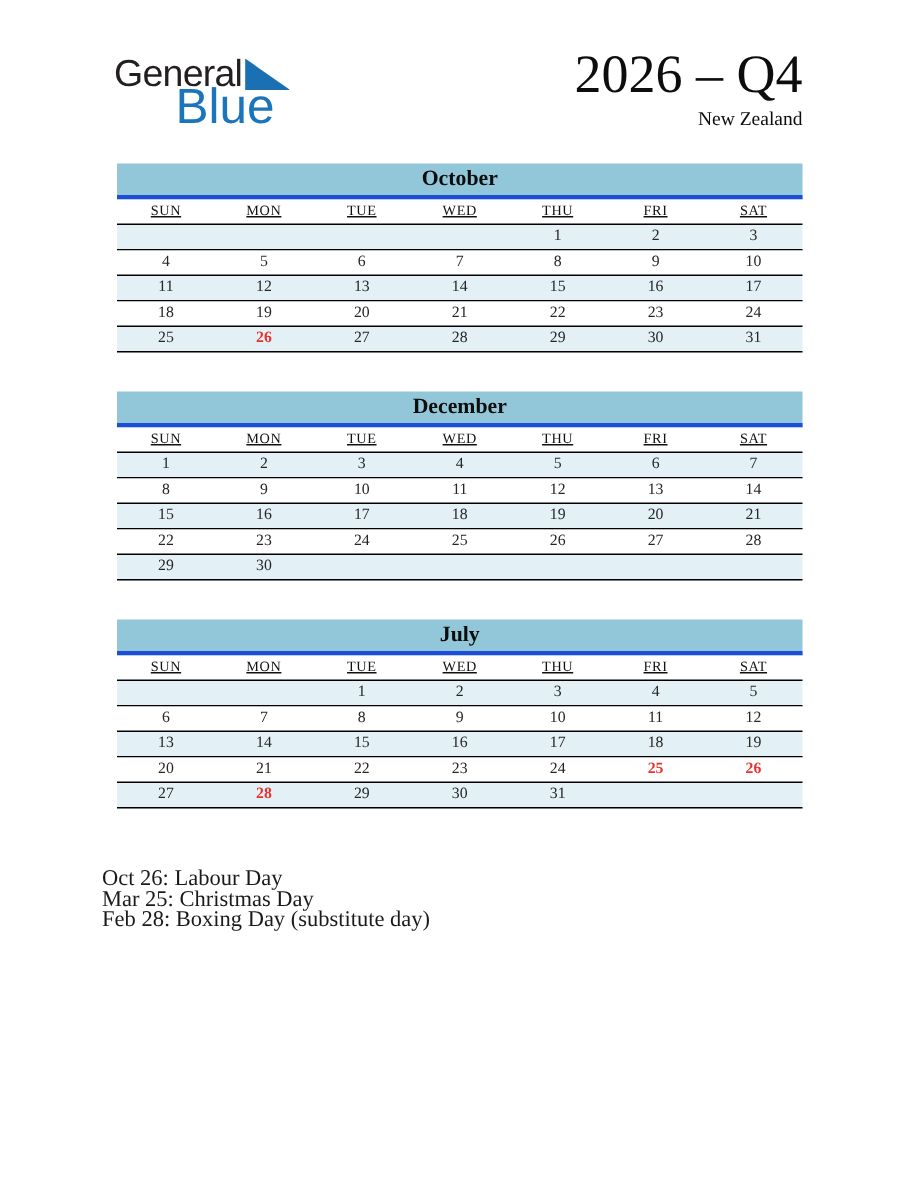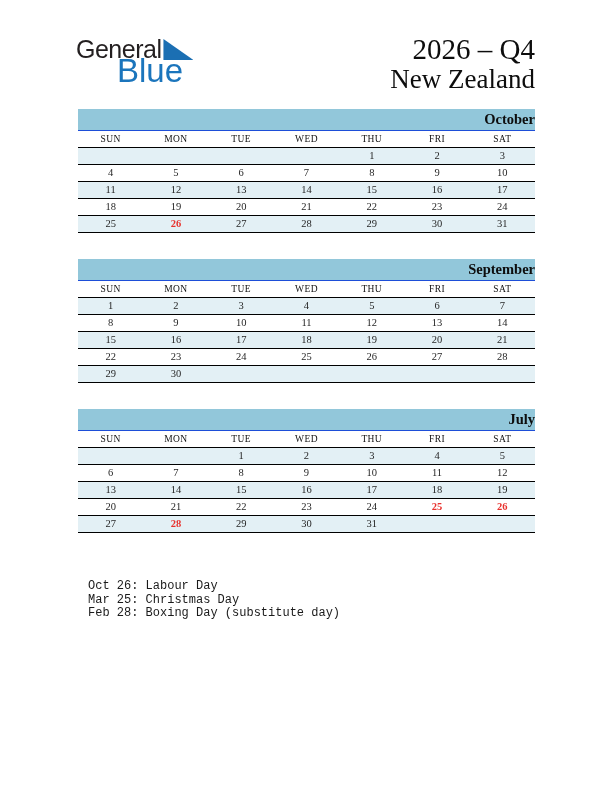--- a/index.html
+++ b/index.html
@@ -15,43 +15,43 @@
   .logo-general { font-size:25px; line-height:25px; color:#231f20; letter-spacing:-0.5px; }
   .logo-triangle {
     width:30px; height:21px; margin-left:2px; margin-top:2px;
     background:var(--triangle-blue);
     clip-path:polygon(0 0, 100% 100%, 0 100%);
   }
   .logo-blue { font-size:33px; line-height:24px; color:var(--logo-blue); margin-left:41px; margin-top:-3px; }
 
   
   .title-block { position:absolute; left:78px; top:33px; width:457px; text-align:right; color:#0d0d0d; }
-  .title-main { font-size:29px; line-height:33px; }
-  .title-sub  { font-size:27px; line-height:26px; }
+  .title-main { font-size:36px; line-height:33px; }
+  .title-sub  { font-size:13px; line-height:26px; }
 
   
   .months { position:absolute; left:78px; top:109px; width:457px; }
   .month { margin-bottom:26px; }
   .month-title-bar {
-    height:21px; line-height:21px; text-align:right;
-    background:var(--month-header-bg); border-bottom:1px solid #1d4ed8;
+    height:21px; line-height:21px; text-align:center;
+    background:var(--month-header-bg); border-bottom:3px solid #1d4ed8;
     font-weight:bold; font-size:14.5px; color:#0d0d0d;
   }
   .cal-row { display:flex; height:16px; border-bottom:1px solid #000; background:#fff; }
   .cal-row.alt { background:var(--alt-row-bg); }
   .cell {
     flex:1 1 0; text-align:center; font-size:10.5px; line-height:16px; color:#262626;
   }
-  .cal-row.dow .cell { font-size:9.5px; letter-spacing:0.4px; color:#111111; }
+  .cal-row.dow .cell { font-size:9.5px; letter-spacing:0.4px; color:#111111;text-decoration:underline; }
   .cell.holiday { color:var(--holiday-red); font-weight:bold; }
 
   
   .notes {
-    position:absolute; left:88px; top:580px;
-    font-family:Liberation Mono, monospace; font-size:12px; line-height:13.5px; color:#1a1a1a;
+    position:absolute; left:68px; top:580px;
+    font-family:Liberation Serif, serif; font-size:15px; line-height:13.5px; color:#1a1a1a;
   }
 </style>
 </head>
 <body>
 
 <div class="page">
 
   <div class="logo">
     <div class="logo-row">
       <span class="logo-general">General</span>
@@ -117,21 +117,21 @@
           <div class="cell">25</div>
           <div class="cell holiday">26</div>
           <div class="cell">27</div>
           <div class="cell">28</div>
           <div class="cell">29</div>
           <div class="cell">30</div>
           <div class="cell">31</div>
         </div>
       </div>
       <div class="month">
-        <div class="month-title-bar">September</div>
+        <div class="month-title-bar">December</div>
         <div class="cal-row dow">
           <div class="cell">SUN</div>
           <div class="cell">MON</div>
           <div class="cell">TUE</div>
           <div class="cell">WED</div>
           <div class="cell">THU</div>
           <div class="cell">FRI</div>
           <div class="cell">SAT</div>
         </div>
         <div class="cal-row alt">

